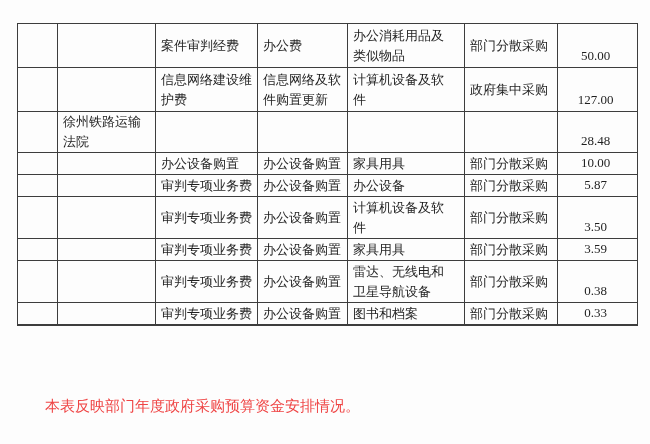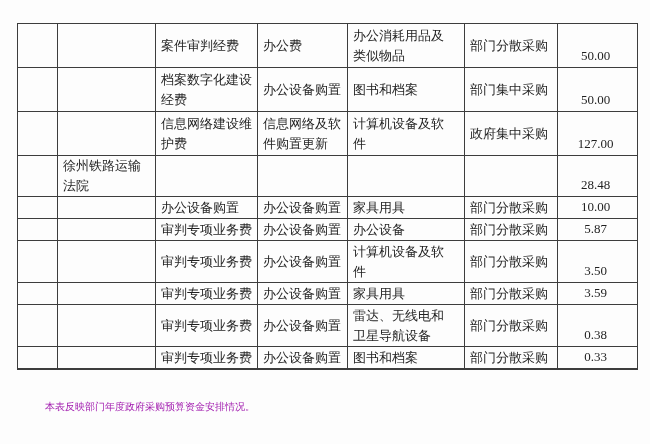--- a/index.html
+++ b/index.html
@@ -44,23 +44,23 @@
   tr.h42 td { height: 42px; }
   tr.h39 td { height: 39px; margin-left: 32px; }
   tr.h40 td { height: 40px; }
   tr.h20 td { height: 20px; }
   tr.h19 td { height: 19px; }
   tr.last td { border-bottom-width: 2px; }
   .footnote {
     position: absolute;
     left: 45px;
     top: 398px;
-    font-size: 10px;
+    font-size: 15px;
     line-height: 17px;
-    color: #a21caf;
+    color: #ef4444;
     white-space: nowrap;
   }
 </style>
 </head>
 <body>
 
 <div class="sheet">
 
   <table class="budget">
     <colgroup>
@@ -73,29 +73,20 @@
       <col style="width:80px">
     </colgroup>
     <tbody>
       <tr class="h42">
         <td class="c1"></td>
         <td class="c2"></td>
         <td class="c3">案件审判经费</td>
         <td class="c4">办公费</td>
         <td class="c5">办公消耗用品及类似物品</td>
         <td class="c6">部门分散采购</td>
-        <td class="amt">50.00</td>
-      </tr>
-      <tr class="h42">
-        <td class="c1"></td>
-        <td class="c2"></td>
-        <td class="c3">档案数字化建设经费</td>
-        <td class="c4">办公设备购置</td>
-        <td class="c5">图书和档案</td>
-        <td class="c6">部门集中采购</td>
         <td class="amt">50.00</td>
       </tr>
       <tr class="h42">
         <td class="c1"></td>
         <td class="c2"></td>
         <td class="c3">信息网络建设维护费</td>
         <td class="c4">信息网络及软件购置更新</td>
         <td class="c5">计算机设备及软件</td>
         <td class="c6">政府集中采购</td>
         <td class="amt">127.00</td>

